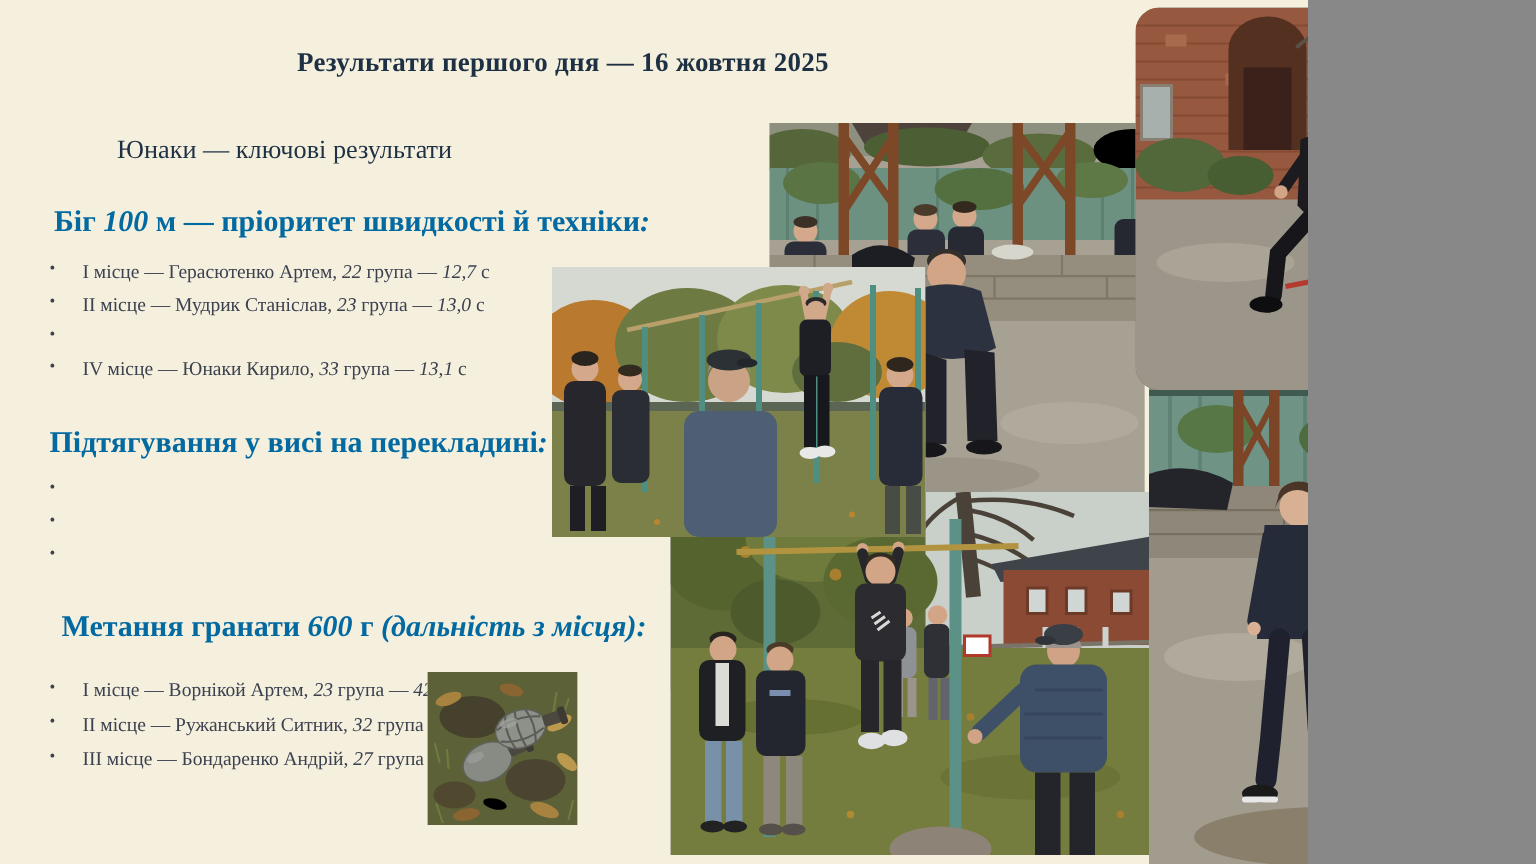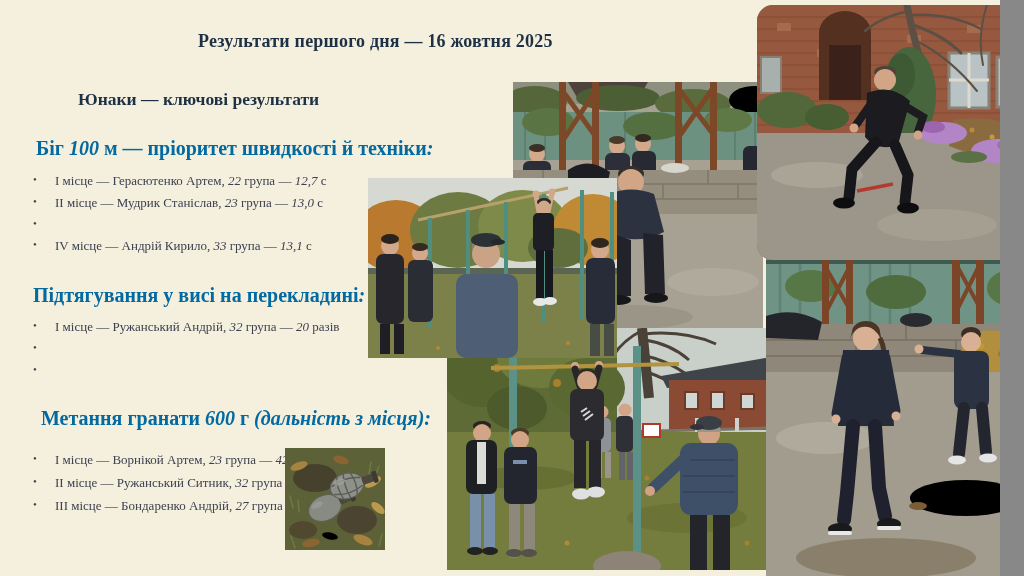--- a/index.html
+++ b/index.html
@@ -1,25 +1,25 @@
 <!DOCTYPE html>
 <html lang="uk"><head>
 <meta charset="utf-8">
 <style>
   html,body{margin:0;padding:0;background:#888;}
   .slide{
-    position:relative;width:1000px;height:576px;background:#f5f0dd;
+    position:relative;width:872px;height:576px;background:#f5f0dd;
     font-family:"Liberation Serif","DejaVu Serif",serif;overflow:hidden;
   }
   .page-title{
     position:absolute;left:198px;top:31px;font-size:18px;font-weight:bold;
     color:#1e3044;letter-spacing:.2px;white-space:nowrap;
   }
   .subtitle{
-    position:absolute;left:78px;top:89px;font-size:17.5px;font-weight:bold;
+    position:absolute;left:78px;top:89px;font-size:17.5px;font-weight:normal;
     color:#1e3044;white-space:nowrap;
   }
   .sec-heading{
     position:absolute;font-size:20px;font-weight:bold;color:#0369a1;white-space:nowrap;
   }
   .h1{left:36px;top:137px}
   .h2{left:33px;top:284px}
   .h3{left:41px;top:407px}
   .blist{position:absolute;list-style:none;margin:0;padding:0}
   .l1{left:30px;top:173px}
@@ -51,27 +51,27 @@
 
   <div class="sec-heading h1"><span>Біг </span><span class="it">100</span><span> м — пріоритет швидкості й техніки</span><span class="it">:</span></div>
   <ul class="blist l1">
 
       <li><span class="dot">•</span><span><span>І місце — Герасютенко Артем, </span><span class="it">22</span><span> група — </span><span class="it">12,7</span><span> с</span></span></li>
 
       <li><span class="dot">•</span><span><span>ІІ місце — Мудрик Станіслав, </span><span class="it">23</span><span> група — </span><span class="it">13,0</span><span> с</span></span></li>
 
       <li><span class="dot">•</span></li>
 
-      <li><span class="dot">•</span><span><span>ІV місце — Андрій Кирило, </span><span class="it">33</span><span> група — </span><span class="it">13,1</span><span> с</span></span></li>
+      <li><span class="dot">•</span><span><span>ІV місце — Юнаки Кирило, </span><span class="it">33</span><span> група — </span><span class="it">13,1</span><span> с</span></span></li>
     </ul>
 
   <div class="sec-heading h2"><span>Підтягування у висі на перекладині</span><span class="it">:</span></div>
   <ul class="blist l2">
 
-      <li><span class="dot">•</span><span><span>І місце — Ружанський Андрій, </span><span class="it">32</span><span> група — </span><span class="it">20</span><span> разів</span></span></li>
+      <li><span class="dot">•</span></li>
 
       <li><span class="dot">•</span></li>
 
       <li><span class="dot">•</span></li>
     </ul>
 
   <div class="sec-heading h3"><span>Метання гранати </span><span class="it">600</span><span> г </span><span class="it">(дальність з місця):</span></div>
   <ul class="blist l3">
 
       <li><span class="dot">•</span><span><span>І місце — Ворнікой Артем, </span><span class="it">23</span><span> група — </span><span class="it">42,3</span><span> м</span></span></li>

